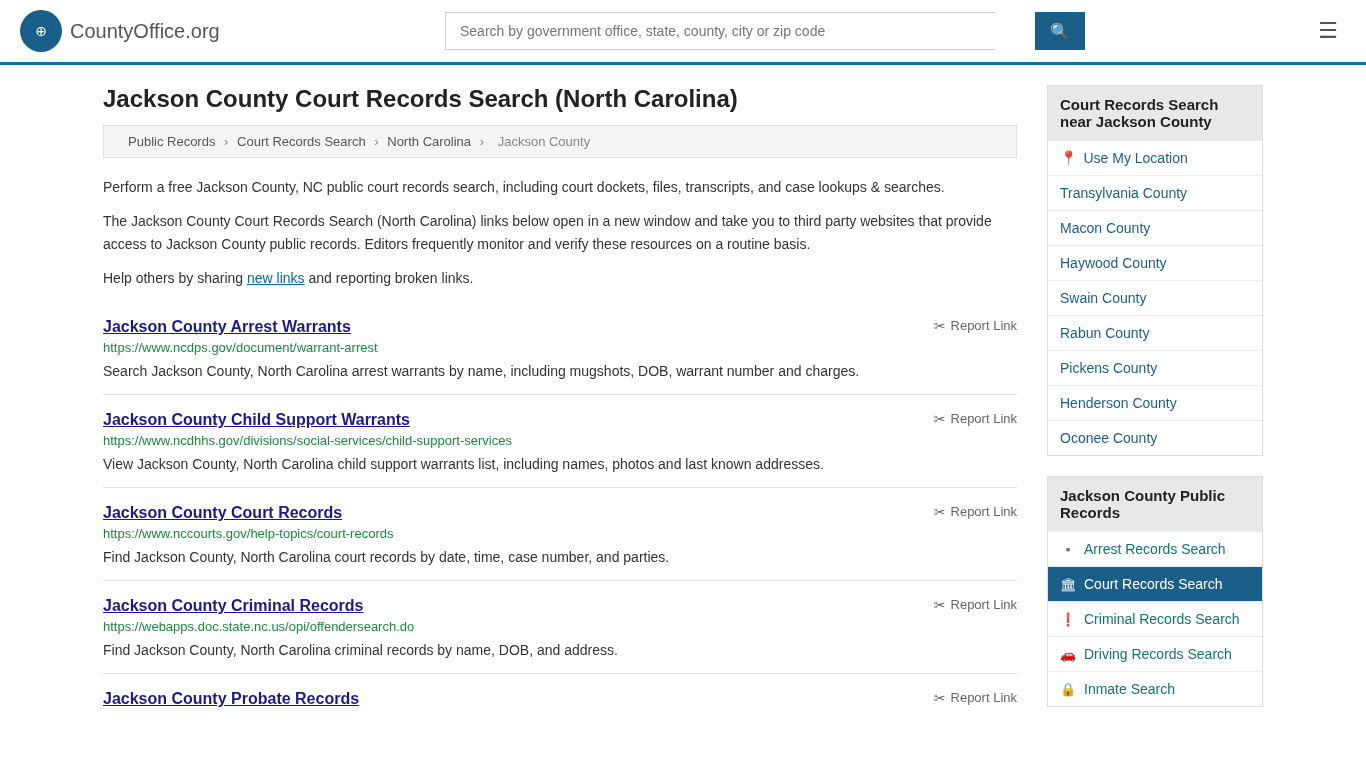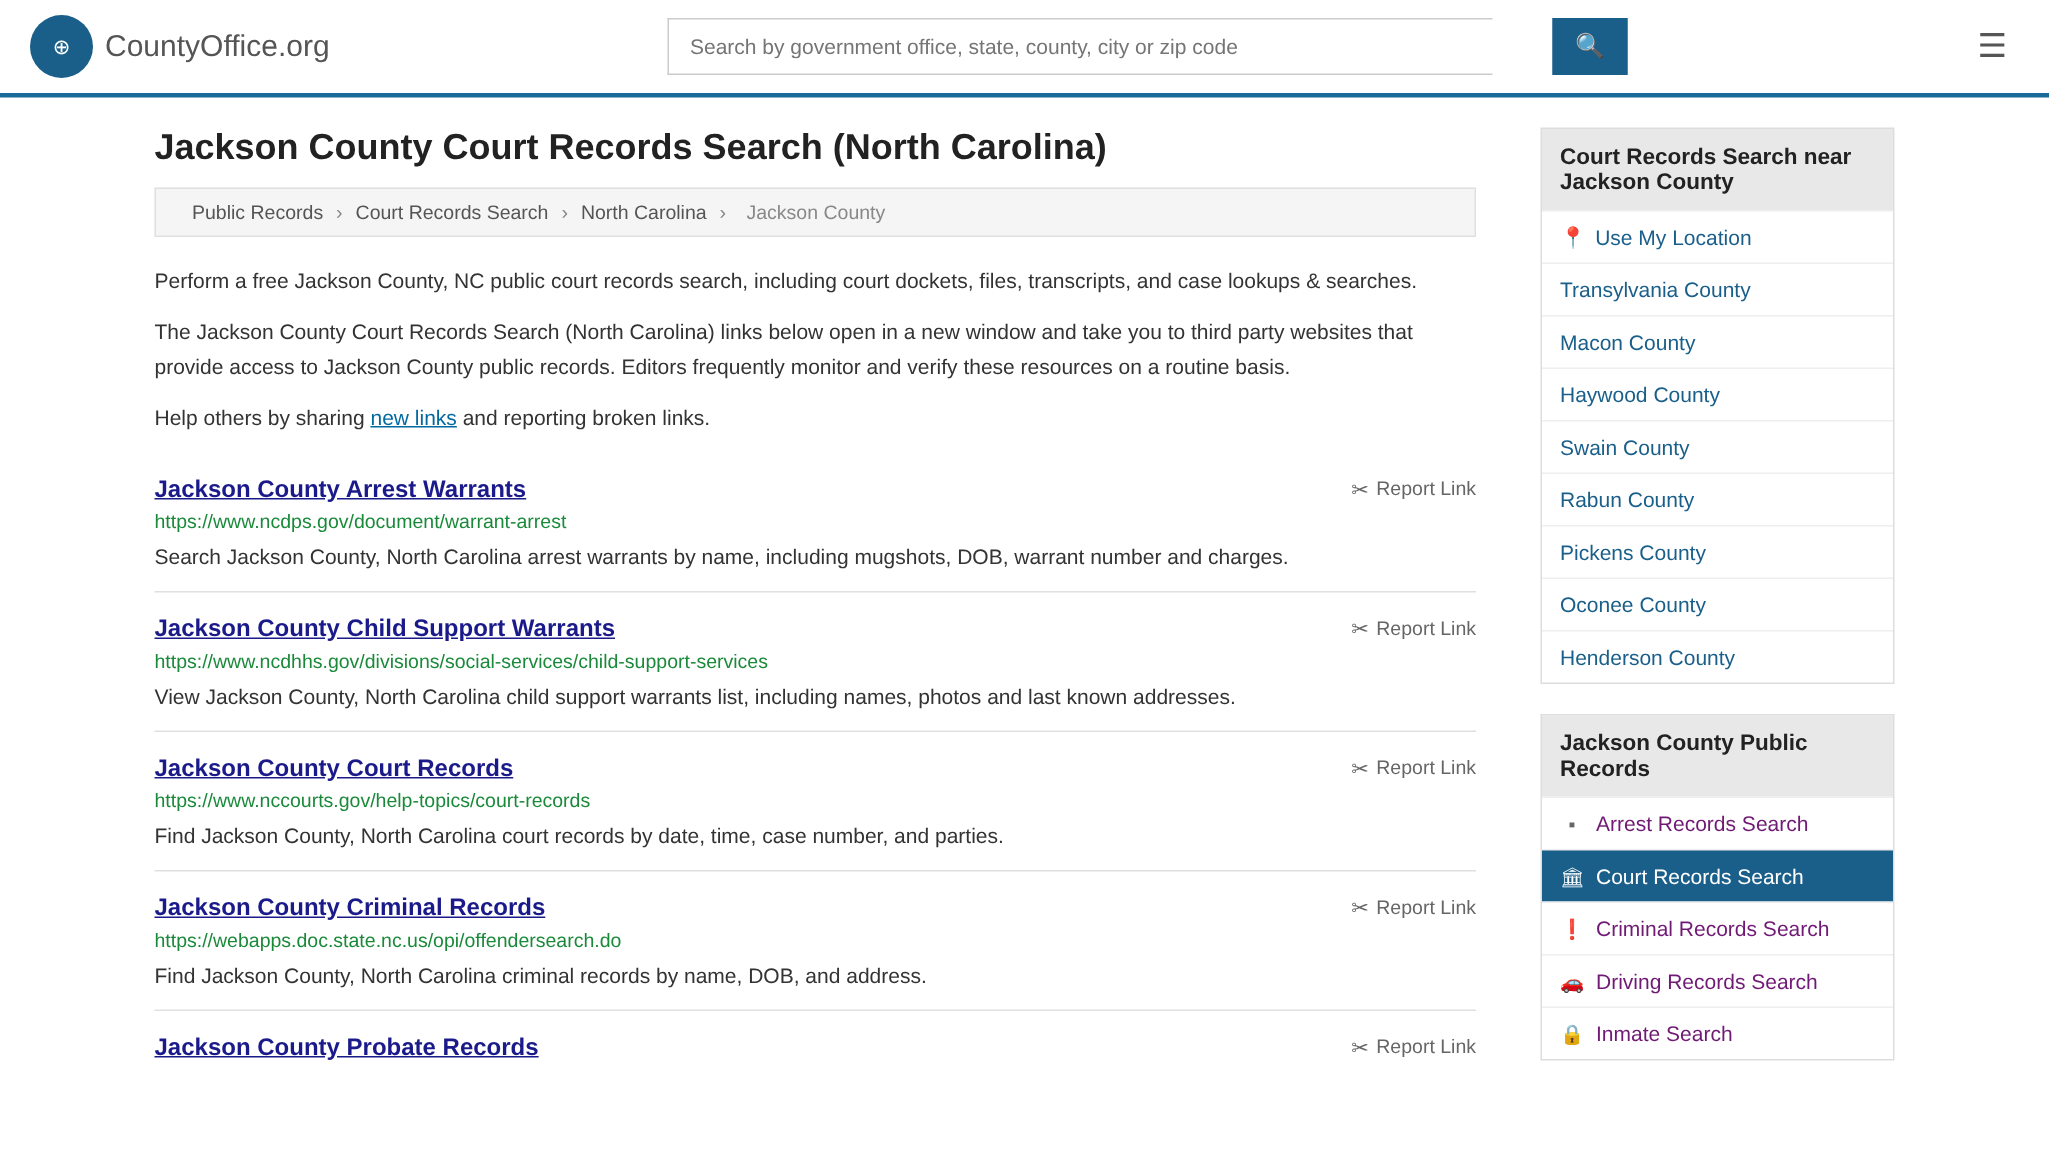--- a/index.html
+++ b/index.html
@@ -81,23 +81,22 @@
       max-width: 1200px;
       margin: 0 auto;
       padding: 20px 20px;
       display: flex;
       gap: 30px;
     }
     .content-area {
       flex: 1;
     }
     .sidebar {
-      width: 236px;
+      width: 216px;
       flex-shrink: 0;
-      margin-left: 13px;
     }
 
     
     .page-title {
       font-size: 24px;
       font-weight: bold;
       color: #222;
       margin-bottom: 12px;
     }
 
@@ -207,21 +206,21 @@
     .pub-rec-item {
       display: flex;
       align-items: center;
       gap: 8px;
       padding: 9px 12px;
       border-top: 1px solid #eee;
       font-size: 14px;
       cursor: pointer;
     }
     .pub-rec-item a {
-      color: #701a75;
+      color: #0f766e;
       text-decoration: none;
     }
     .pub-rec-item.active {
       background: #1a5f8a;
     }
     .pub-rec-item.active a, .pub-rec-item.active span {
       color: #fff !important;
     }
     .pub-rec-icon {
       font-size: 13px;
@@ -343,22 +342,22 @@
         <span class="pin-icon">📍</span>
         <span>Use My Location</span>
       </div>
       <div id="nearby-counties">
           <div class="sidebar-item"><a href="#">Transylvania County</a></div>
           <div class="sidebar-item"><a href="#">Macon County</a></div>
           <div class="sidebar-item"><a href="#">Haywood County</a></div>
           <div class="sidebar-item"><a href="#">Swain County</a></div>
           <div class="sidebar-item"><a href="#">Rabun County</a></div>
           <div class="sidebar-item"><a href="#">Pickens County</a></div>
+          <div class="sidebar-item"><a href="#">Henderson County</a></div>
           <div class="sidebar-item"><a href="#">Oconee County</a></div>
-          <div class="sidebar-item"><a href="#">Henderson County</a></div>
         </div>
     </div>
 
     <div class="sidebar-section">
       <div class="sidebar-section-title">Jackson County Public Records</div>
       <div id="public-records-items">
           <div class="pub-rec-item">
       <span class="pub-rec-icon">▪</span>
       <span><a href="#" style="">Arrest Records Search</a></span>
     </div>

